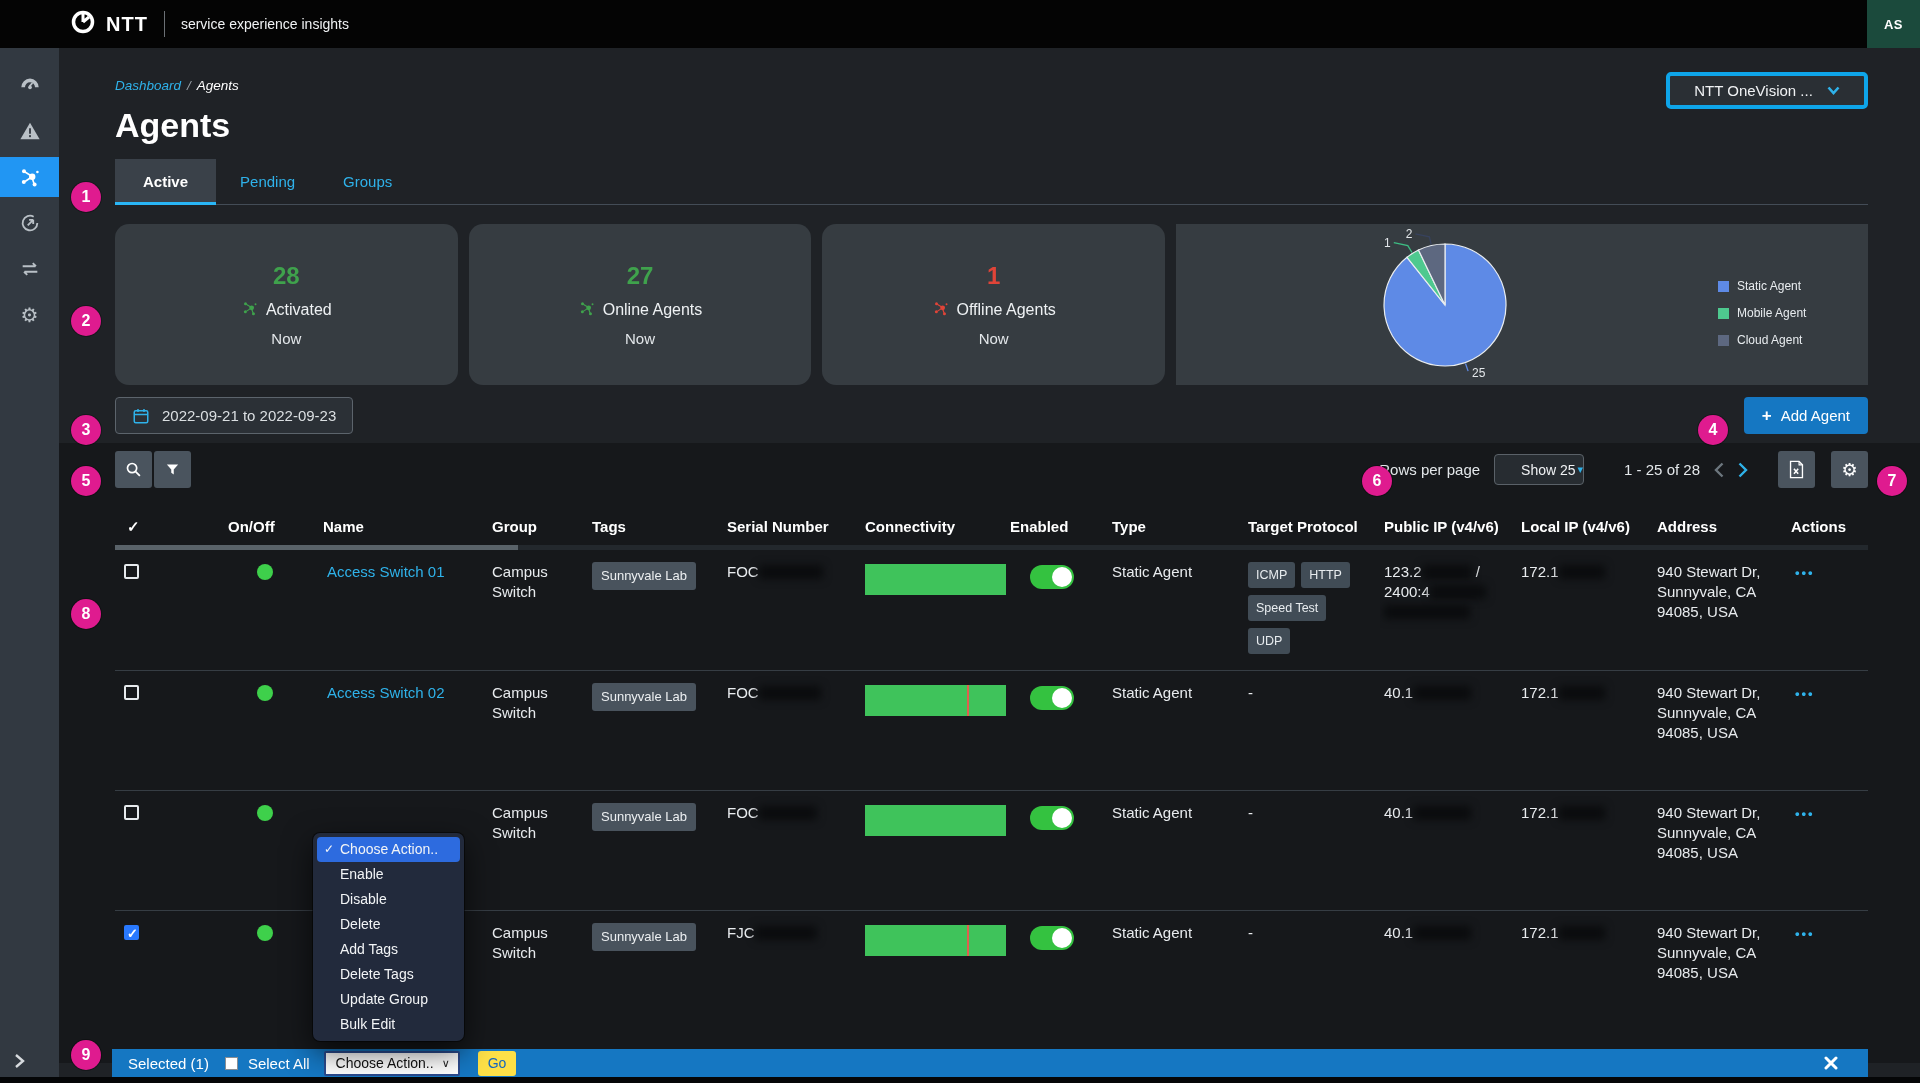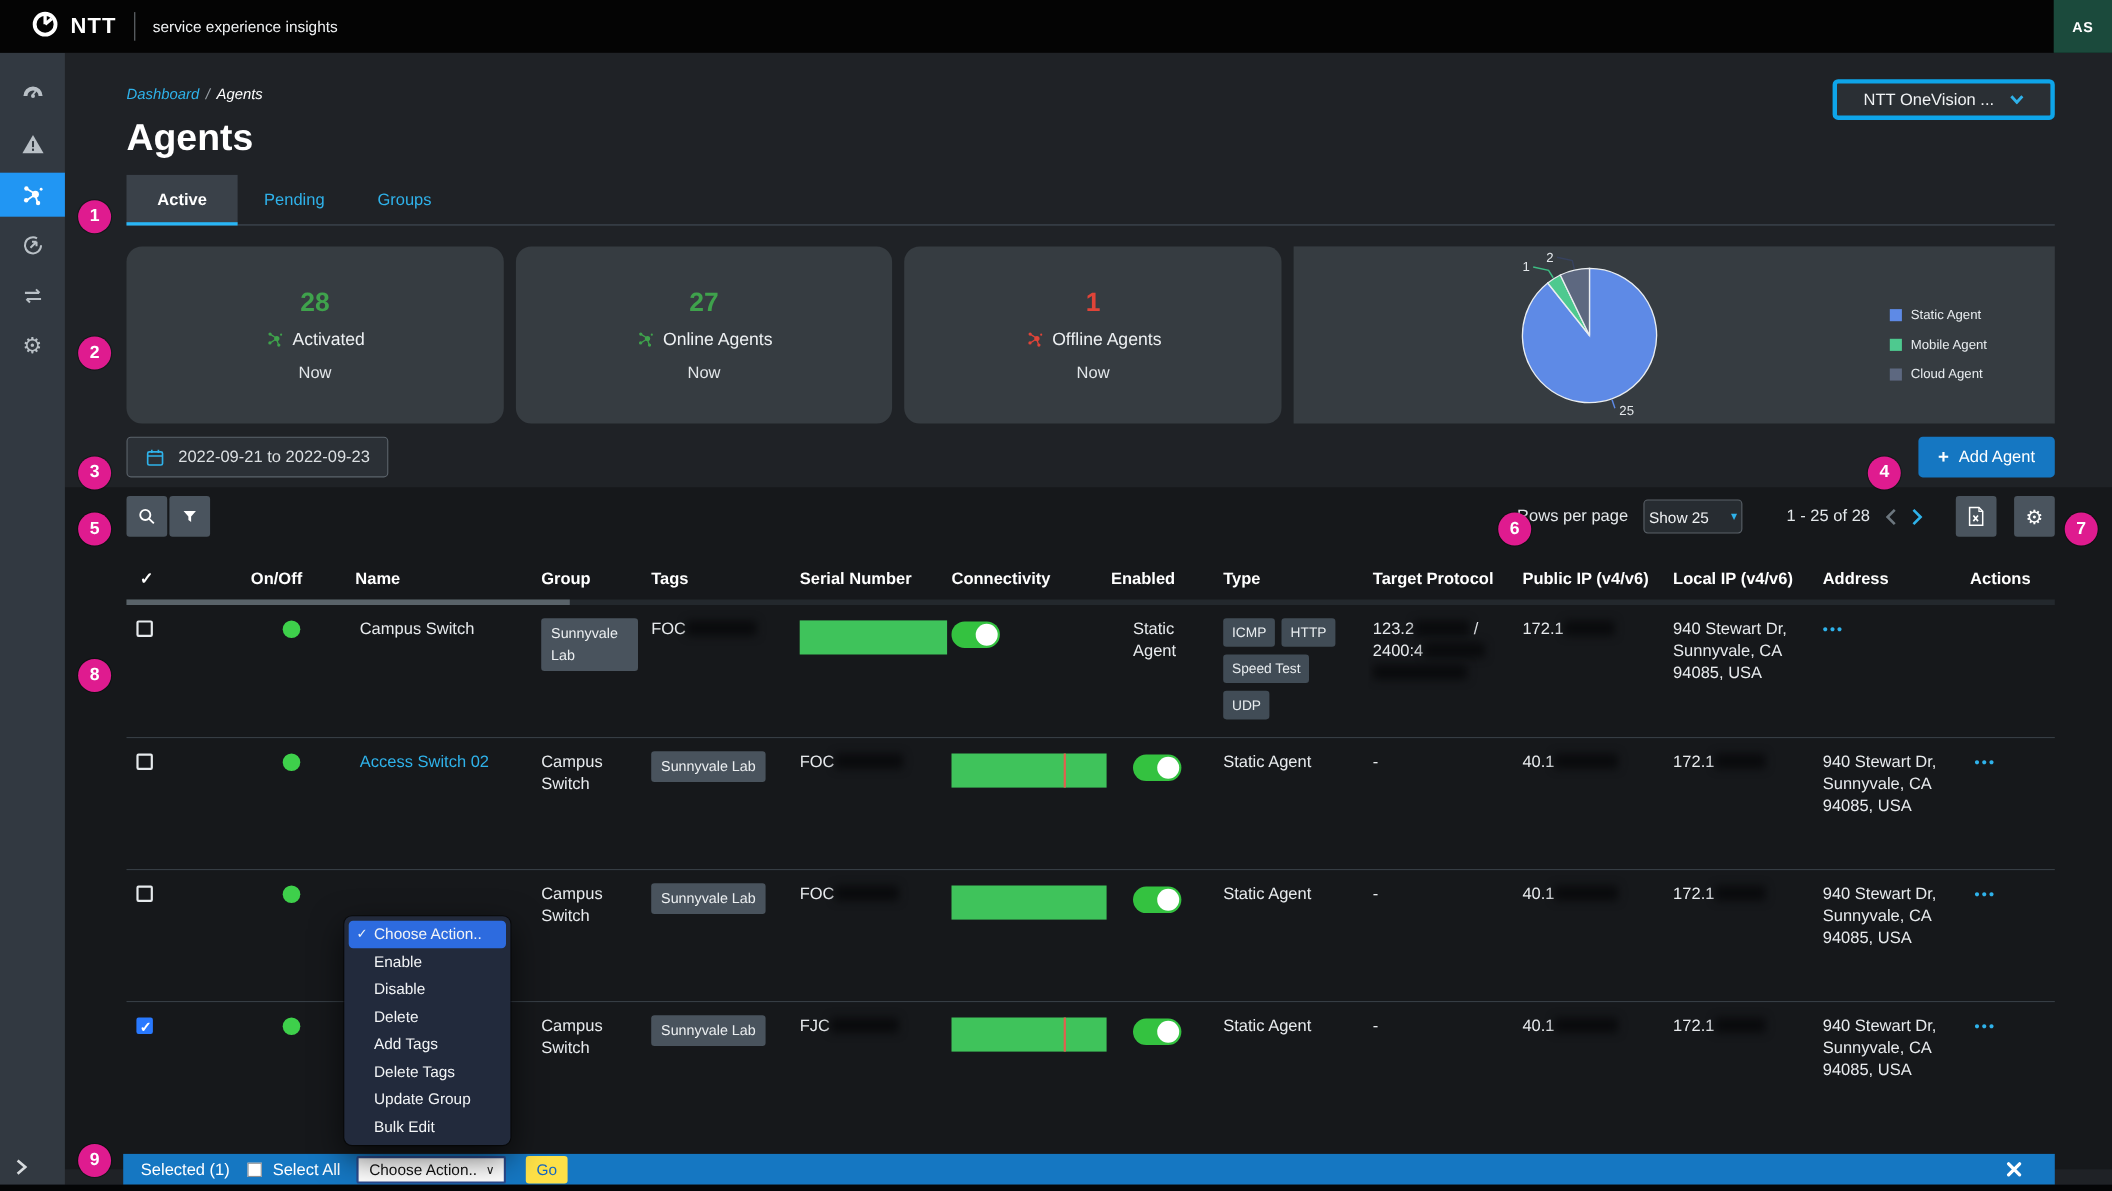--- a/index.html
+++ b/index.html
@@ -2,21 +2,21 @@
 <html style="--accent: #2fb2ea; --blue: #1577c2; --green: #3fa24c; --red: #e04438; --pink: #df1b8f; --toggle: #34c240; --bar: #3fc35b; --barmark: #e0604f; --dot: #3ed04b;"><head>
 <meta charset="utf-8">
 <style>
   * { margin:0; padding:0; box-sizing:border-box; }
   html,body { background:#000; }
   body { font-family:"Liberation Sans", sans-serif; }
   .app { position:relative; width:1920px; height:1083px; background:#1f2226; overflow:hidden; color:#e8ebee; }
 
   
   .topbar { position:absolute; top:0; left:0; right:0; height:48px; background:#040404; display:flex; align-items:center; z-index:30; }
-  .brand { display:flex; align-items:center; gap:10px; padding-left:28px; }
+  .brand { display:flex; align-items:center; gap:10px; padding-left:28px;margin-left:42px; }
   .brand-name { color:#fff; font-weight:800; font-size:20px; letter-spacing:1px; }
   .vdiv { width:1px; height:26px; background:#6b7075; margin:0 6px; }
   .product { color:#f0f2f4; font-size:14px; }
   .avatar { margin-left:auto; width:53px; height:48px; background:#1b4a3c; color:#fff; font-weight:bold; font-size:13px; display:flex; align-items:center; justify-content:center; letter-spacing:.5px; }
 
   
   .sidebar { position:absolute; top:48px; left:0; bottom:6px; width:59px; background:#323941; padding-top:14px; z-index:25; }
   .nav-item { width:59px; height:46px; display:flex; align-items:center; justify-content:center; color:#b9c0c6; cursor:pointer; }
   .nav-item.active { background:#2196f3; color:#fff; height:40px; margin:3px 0; }
   .nav-item svg { display:block; }
@@ -56,21 +56,21 @@
   .date-box { height:37px; display:flex; align-items:center; gap:12px; border:1px solid #5c646c; border-radius:4px; background:#2b3036; padding:0 16px; font-size:15px; color:#dbdfe2; cursor:pointer; }
   .add-btn { height:37px; background:var(--blue); border:none; border-radius:4px; color:#fff; font-size:15px; display:flex; align-items:center; gap:9px; padding:0 18px; cursor:pointer; font-family:inherit; }
   .add-btn .plus { font-size:17px; font-weight:bold; }
 
   
   .table-area { margin:9px -52px 0 -56px; padding:8px 52px 0 56px; background:#16181b; min-height:620px; }
   .toolbar { height:37px; display:flex; align-items:center; }
   .icon-btn { width:37px; height:37px; background:#4a545e; border:none; border-radius:3px; display:flex; align-items:center; justify-content:center; cursor:pointer; color:#fff; }
   .icon-btn + .icon-btn { margin-left:2px; }
   .right-cluster { margin-left:auto; display:flex; align-items:center; gap:14px; font-size:15px; color:#e3e7ea; }
-  .show-select { width:90px; height:31px; border:1px solid #5a6168; border-radius:4px; background:#272c31; display:flex; align-items:center; justify-content:center; gap:20px; font-size:14px; color:#f0f2f4; cursor:pointer; }
+  .show-select { width:90px; height:31px; border:1px solid #5a6168; border-radius:4px; background:#272c31; display:flex; align-items:center; justify-content:flex-end; gap:2px; font-size:14px; color:#f0f2f4; cursor:pointer; }
   .show-select .caret { color:var(--accent); font-size:11px; }
   .pg-chevron { cursor:pointer; display:flex; align-items:center; }
   .tool-gap { width:12px; }
 
   .thead { display:grid; grid-template-columns:109px 95px 169px 100px 135px 138px 145px 102px 136px 136px 137px 136px 134px 81px; margin-top:18px; }
   .thead .cell { font-size:15px; font-weight:bold; color:#fff; line-height:21px; padding:10px 6px 8px 4px; }
   .thead .cell:nth-child(1) { padding-left:12px; }
   .hscroll { height:5px; background:#23282d; position:relative; }
   .hscroll .thumb { position:absolute; left:0; top:0; height:100%; width:23%; background:#596269; }
 
@@ -385,20 +385,21 @@
           <div class="thumb"></div>
         </div>
       <div class="tbody">
           <div class="trow">
             <div class="cell">
               <div class="cb"></div>
             </div>
             <div class="cell">
               <div class="dot"></div>
             </div>
+            <div class="cell"><a class="name-link">Access Switch 01</a></div>
             <div class="cell">Campus Switch</div>
             <div class="cell"><span class="chip">Sunnyvale Lab</span></div>
             <div class="cell">FOC<span class="redact" style="width: 64px;"></span></div>
             <div class="cell">
               <div class="bar"></div>
             </div>
             <div class="cell">
               <div class="tg"></div>
             </div>
             <div class="cell">Static Agent</div>

